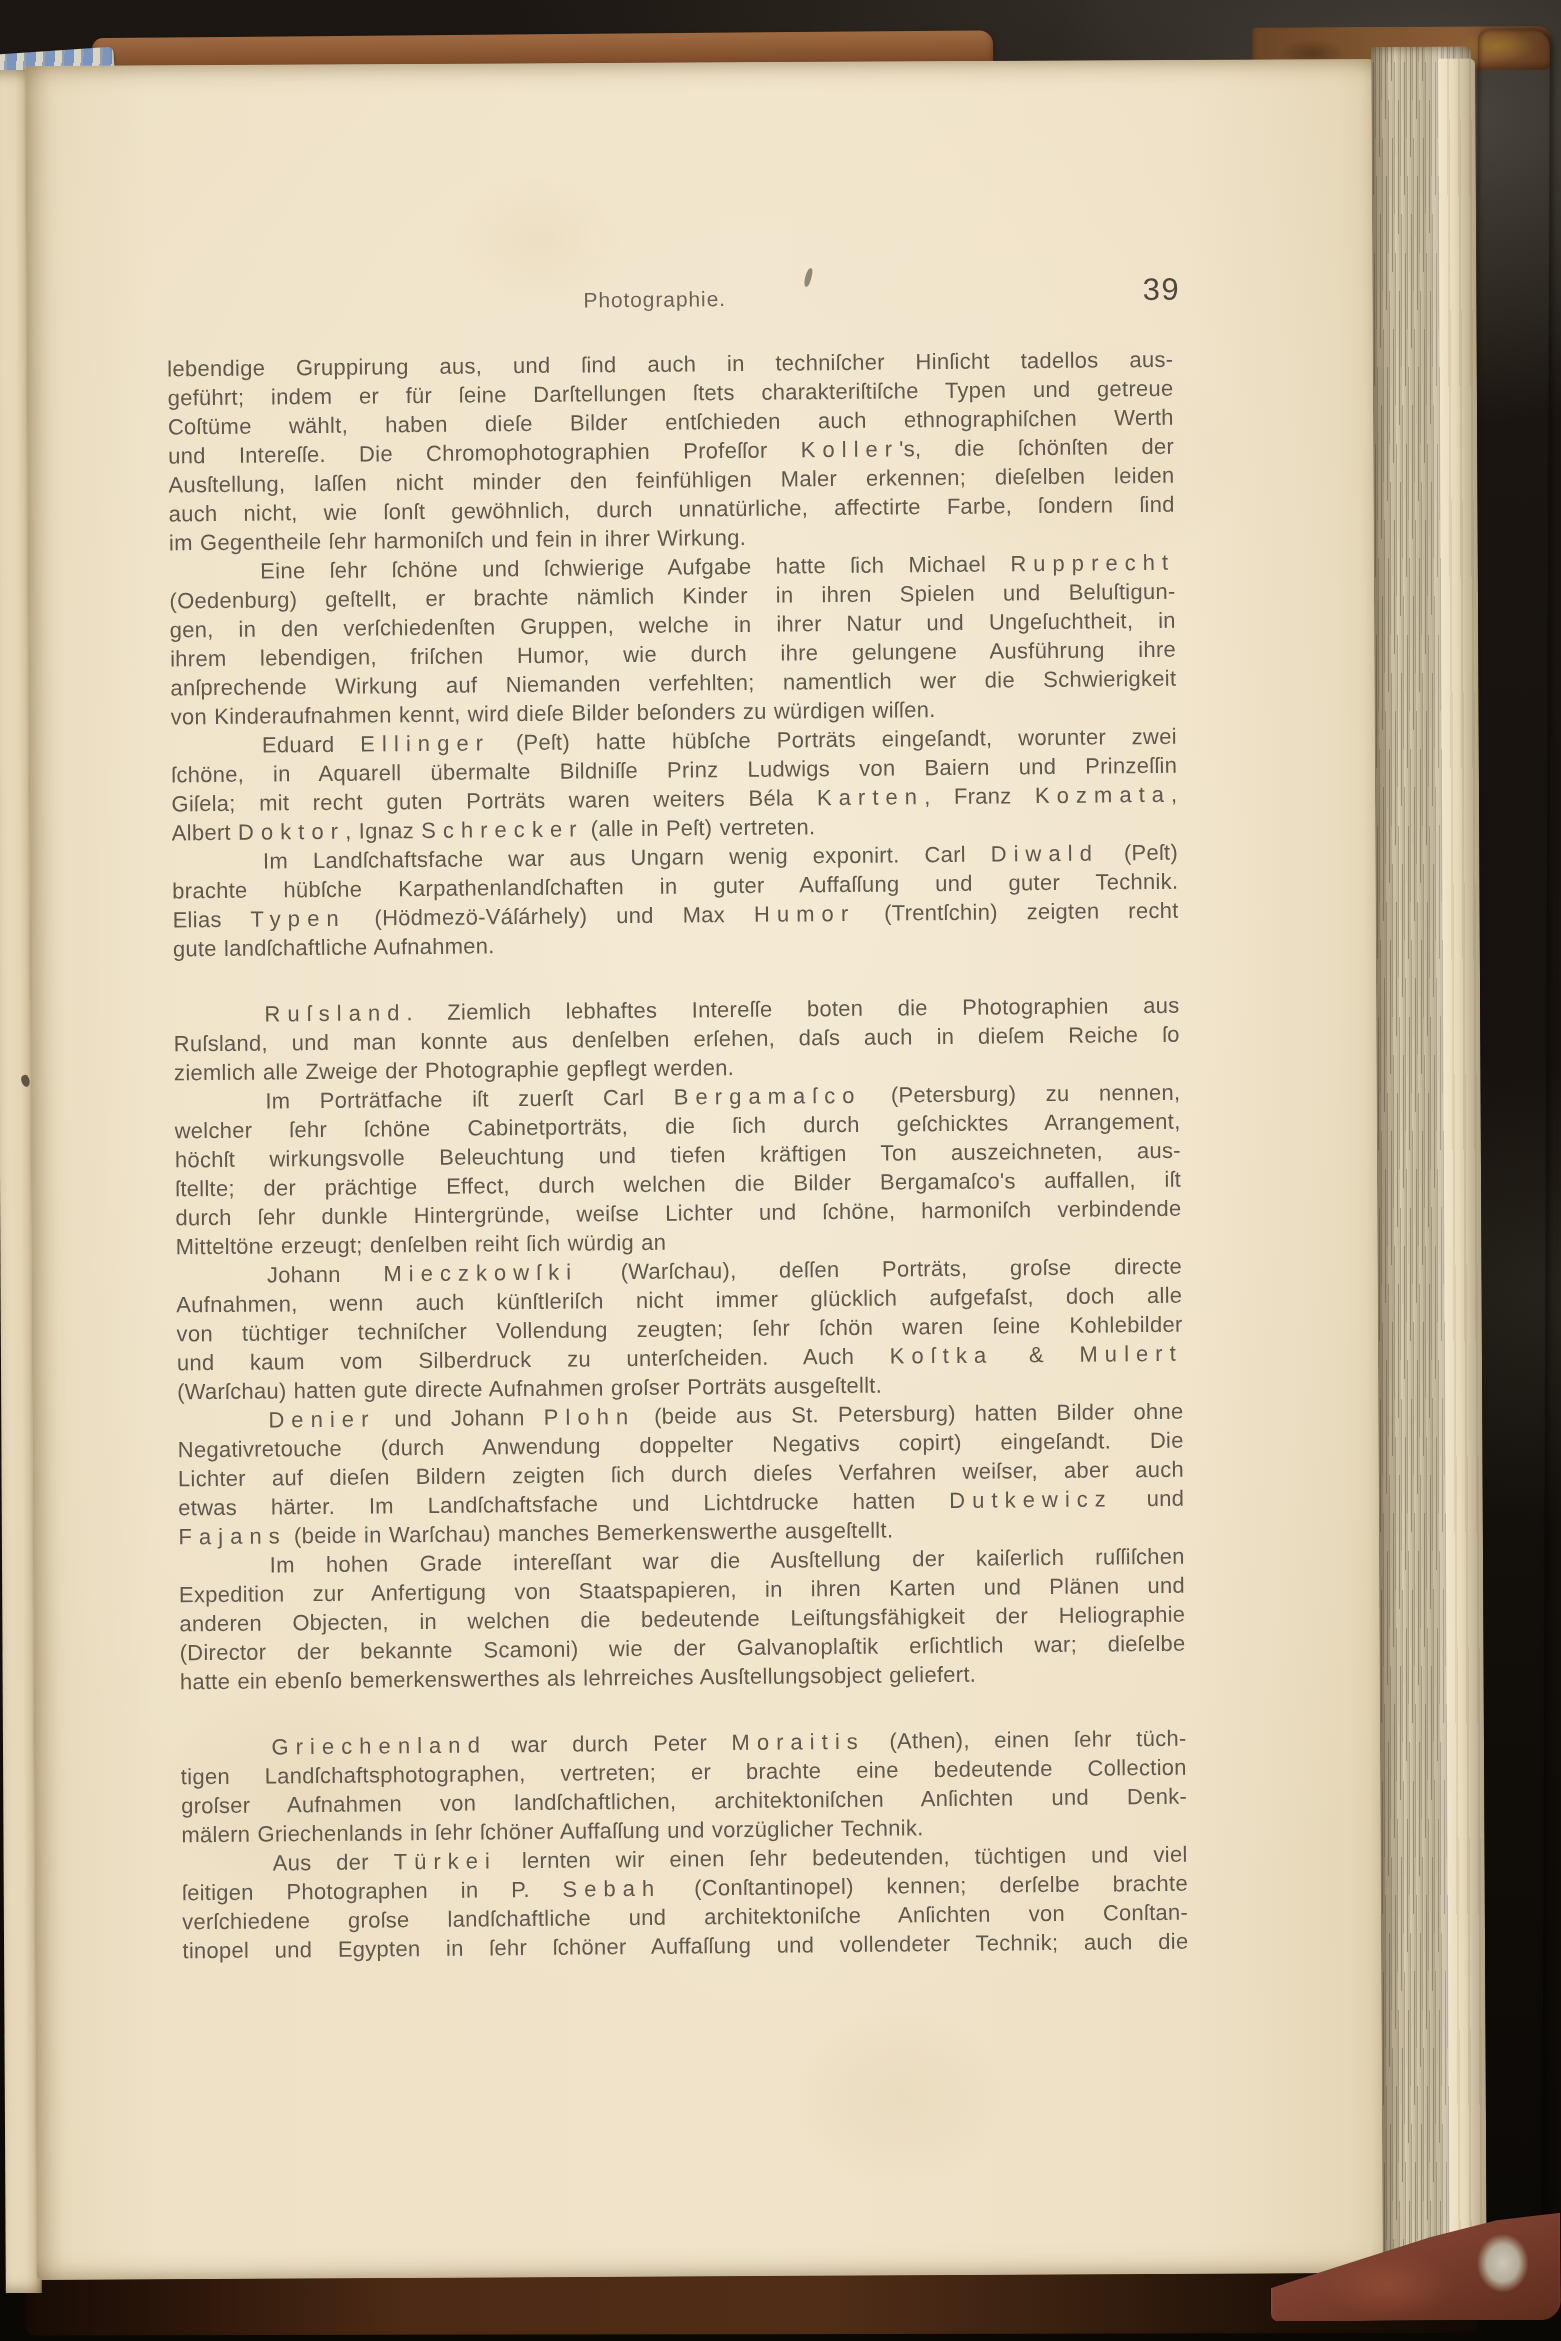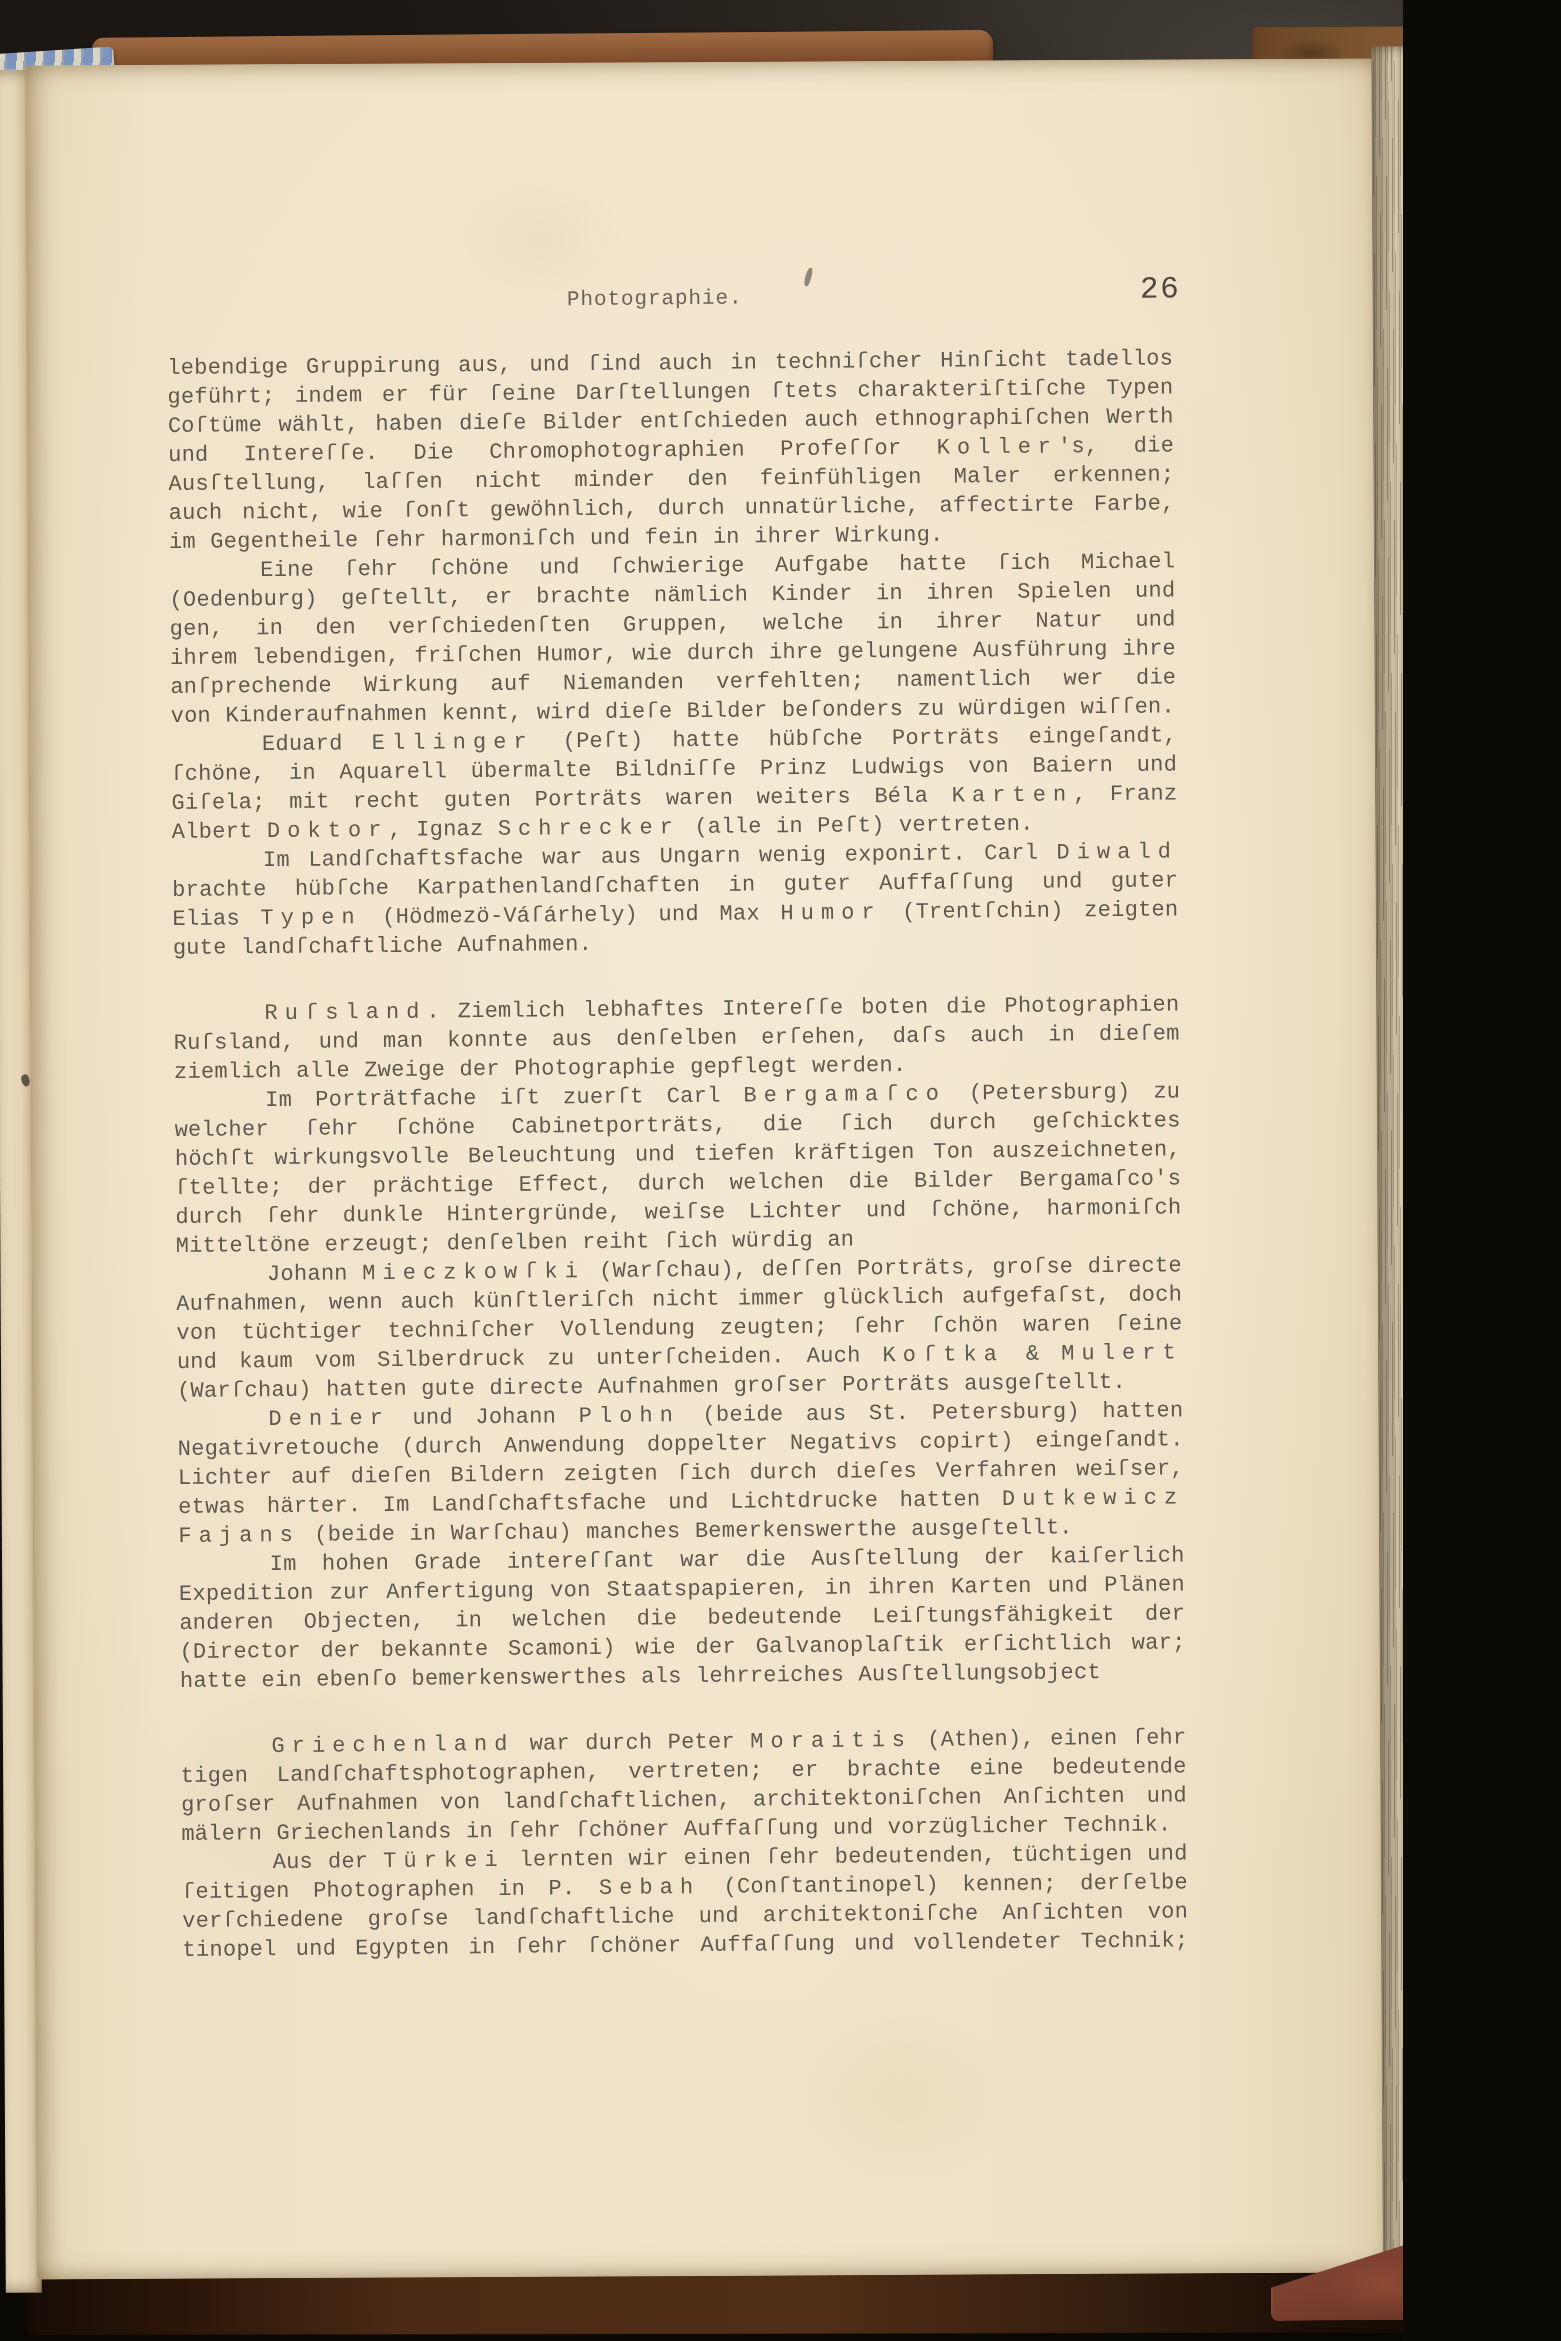--- a/index.html
+++ b/index.html
@@ -1,18 +1,18 @@
 <!DOCTYPE html>
 <html style="font-size:12.5px"><head>
 <meta charset="utf-8">
 <style>
   html,body{margin:0;padding:0;background:#0c0a07;}
   .stage{
-    position:relative;width:1403px;height:2342px;overflow:hidden;
-    font-family:Liberation Mono, monospace;
+    position:relative;width:1561px;height:2342px;overflow:hidden;
+    font-family:Liberation Sans, sans-serif;
     background:
       radial-gradient(742px 562px at 93% 5%, #4a463e 0%, rgba(74,70,62,0) 55%),
       radial-gradient(1015px 406px at 72% 0%, #322d26 0%, rgba(50,45,38,0) 60%),
       radial-gradient(546px 390px at 100% 55%, #26221c 0%, rgba(38,34,28,0) 60%),
       linear-gradient(180deg,#1c1712 0%,#16110c 55%,#0a0805 100%);
   }
   .book{position:absolute;inset:0;transform:rotate(-0.3deg);}
   
   .headband{
     position:absolute;left:-4.7px;top:47px;width:125px;height:28px;z-index:3;
@@ -155,21 +155,21 @@
     <div class="spine-top"></div>
     <div class="headband"></div>
     <div class="spine-top-right"></div>
     <div class="marble"></div>
     <div class="bottom-edge"></div>
     <div class="left-edge"></div>
     <div class="page">
       <div class="ink-mark"></div>
       <div class="text-area">
         <div class="running-title">Photographie.</div>
-        <div class="page-num">26</div>
+        <div class="page-num">39</div>
         <div class="body-text">
             <div class="para">
               <div class="tline just">lebendige Gruppirung aus, und ſind auch in techniſcher Hinſicht tadellos aus-</div>
               <div class="tline just">geführt; indem er für ſeine Darſtellungen ſtets charakteriſtiſche Typen und getreue</div>
               <div class="tline just">Coſtüme wählt, haben dieſe Bilder entſchieden auch ethnographiſchen Werth</div>
               <div class="tline just">und Intereſſe. Die Chromophotographien Profeſſor <span class="sperr">Koller</span>'s, die ſchönſten der</div>
               <div class="tline just">Ausſtellung, laſſen nicht minder den feinfühligen Maler erkennen; dieſelben leiden</div>
               <div class="tline just">auch nicht, wie ſonſt gewöhnlich, durch unnatürliche, affectirte Farbe, ſondern ſind</div>
               <div class="tline">im Gegentheile ſehr harmoniſch und fein in ihrer Wirkung.</div>
             </div>

